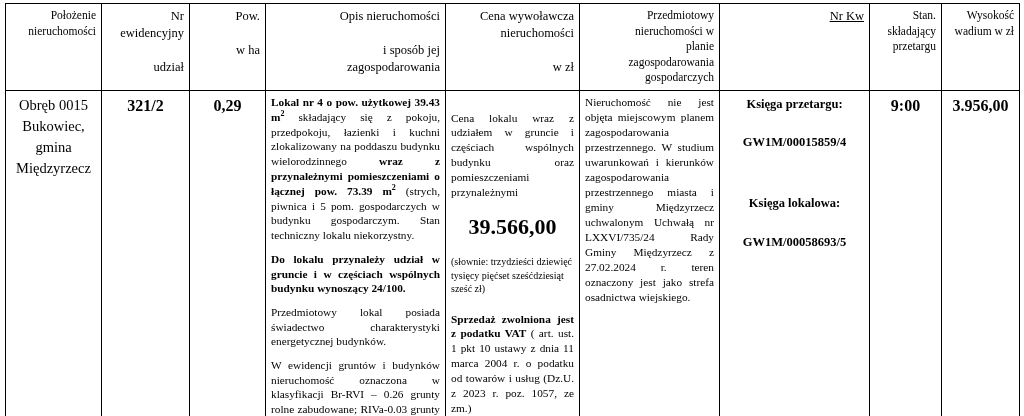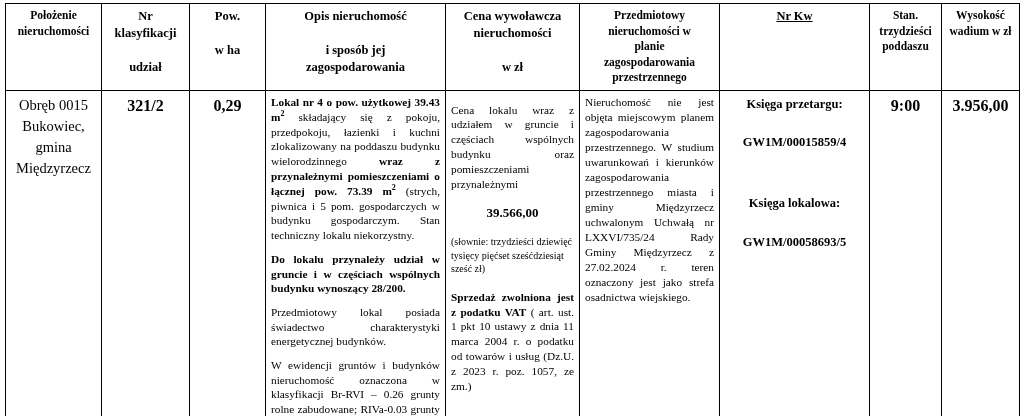--- a/index.html
+++ b/index.html
@@ -28,22 +28,22 @@
     font-family: "Liberation Serif", serif;
   }
   table.auction td, table.auction th {
     border: 1px solid #000000;
     vertical-align: top;
     padding: 4px 5px;
     box-sizing: border-box;
   }
   
   thead th {
-    text-align: center;
-    font-weight: bold;
+    text-align: right;
+    font-weight: normal;
     font-size: 12.5px;
     line-height: 1.35;
     vertical-align: middle;
     padding: 5px 4px;
     height: 82px;
   }
   thead th.small {
     font-size: 11.5px;
   }
   
@@ -82,26 +82,26 @@
   td.desc p { margin: 0 0 9px 0; font-family: Liberation Serif, serif; }
   td.desc p:last-child { margin-bottom: 0; }
   td.desc .b { font-weight: bold; }
 
   td.price {
     text-align: justify;
     font-size: 11.3px;
     line-height: 1.32;
     padding: 6px 6px;
   }
-  td.price p { margin: 8px 0 10px 0; }
+  td.price p { margin: 16px 0 10px 0; }
   td.price .big {
     display: block;
     text-align: center;
     font-weight: bold;
-    font-size: 13px;
+    font-size: 22px;
     margin: 12px 0 14px 0;
   }
   td.price .words {
     display: block;
     text-align: left;
     font-size: 10px;
     line-height: 1.35;
     margin: 4px 0 14px 0;
   }
   td.price .vat { font-weight: bold; }
@@ -158,71 +158,71 @@
         <col class="c8">
         <col class="c9">
     </colgroup>
     <thead>
       <tr>
         <th class="small">
           <span>Położenie nieruchomości</span>
         </th>
         <th>
           <span>Nr</span><br>
-          <span>klasyfikacji</span><br><br>
+          <span>ewidencyjny</span><br><br>
           <span>udział</span>
         </th>
         <th>
           <span>Pow.</span><br><br>
           <span>w  ha</span>
         </th>
         <th>
-          <span>Opis nieruchomość</span><br><br>
+          <span>Opis nieruchomości</span><br><br>
           <span>i sposób jej</span><br>
           <span>zagospodarowania</span>
         </th>
         <th>
           <span>Cena wywoławcza</span><br>
           <span>nieruchomości</span><br><br>
           <span>w zł</span>
         </th>
         <th class="small">
           <span>Przedmiotowy</span><br>
           <span>nieruchomości  w</span><br>
           <span>planie</span><br>
           <span>zagospodarowania</span><br>
-          <span>przestrzennego</span>
+          <span>gospodarczych</span>
         </th>
         <th>
           <span class="kwhdr-underline">Nr   Kw</span>
         </th>
         <th class="small">
           <span>Stan.</span><br>
-          <span>trzydzieści</span><br>
-          <span>poddaszu</span>
+          <span>składający</span><br>
+          <span>przetargu</span>
         </th>
         <th class="small">
           <span>Wysokość</span><br>
           <span>wadium w zł</span>
         </th>
       </tr>
     </thead>
     <tbody>
       <tr>
         <td class="loc">
           <span>Obręb 0015</span><br>
           <span>Bukowiec,</span><br>
           <span>gmina</span><br>
           <span>Międzyrzecz</span>
         </td>
         <td class="num">321/2</td>
         <td class="num">0,29</td>
         <td class="desc">
           <p><span class="b">Lokal nr 4 o pow. użytkowej 39.43 m</span><sup class="b">2</sup><span> składający się z pokoju, przedpokoju, łazienki i kuchni zlokalizowany na poddaszu budynku wielorodzinnego </span><span class="b">wraz z przynależnymi pomieszczeniami o łącznej pow. 73.39 m</span><sup class="b">2</sup><span> (strych, piwnica i 5 pom. gospodarczych w budynku gospodarczym. Stan techniczny lokalu niekorzystny.</span></p>
-          <p class="b">Do lokalu przynależy udział w gruncie i w częściach wspólnych budynku wynoszący 28/200.</p>
+          <p class="b">Do lokalu przynależy udział w gruncie i w częściach wspólnych budynku wynoszący 24/100.</p>
           <p>Przedmiotowy lokal posiada świadectwo charakterystyki energetycznej budynków.</p>
           <p>W ewidencji gruntów i budynków nieruchomość oznaczona w klasyfikacji Br-RVI – 0.26 grunty rolne zabudowane; RIVa-0.03 grunty orne.</p>
         </td>
         <td class="price">
           <p>Cena lokalu wraz z udziałem w gruncie i częściach wspólnych budynku oraz pomieszczeniami przynależnymi</p>
           <span class="big">39.566,00</span>
           <span class="words">(słownie: trzydzieści dziewięć tysięcy pięćset sześćdziesiąt sześć zł)</span>
           <p><span class="vat">Sprzedaż zwolniona jest z podatku VAT</span><span> ( art. ust. 1 pkt 10 ustawy z dnia 11 marca 2004 r. o podatku od towarów i usług (Dz.U. z 2023 r. poz. 1057, ze zm.)</span></p>
         </td>
         <td class="plan">Nieruchomość nie jest objęta miejscowym planem zagospodarowania przestrzennego. W studium uwarunkowań i kierunków zagospodarowania przestrzennego miasta i gminy Międzyrzecz uchwalonym Uchwałą nr LXXVI/735/24 Rady Gminy Międzyrzecz z 27.02.2024 r. teren oznaczony jest jako strefa osadnictwa wiejskiego.</td>

